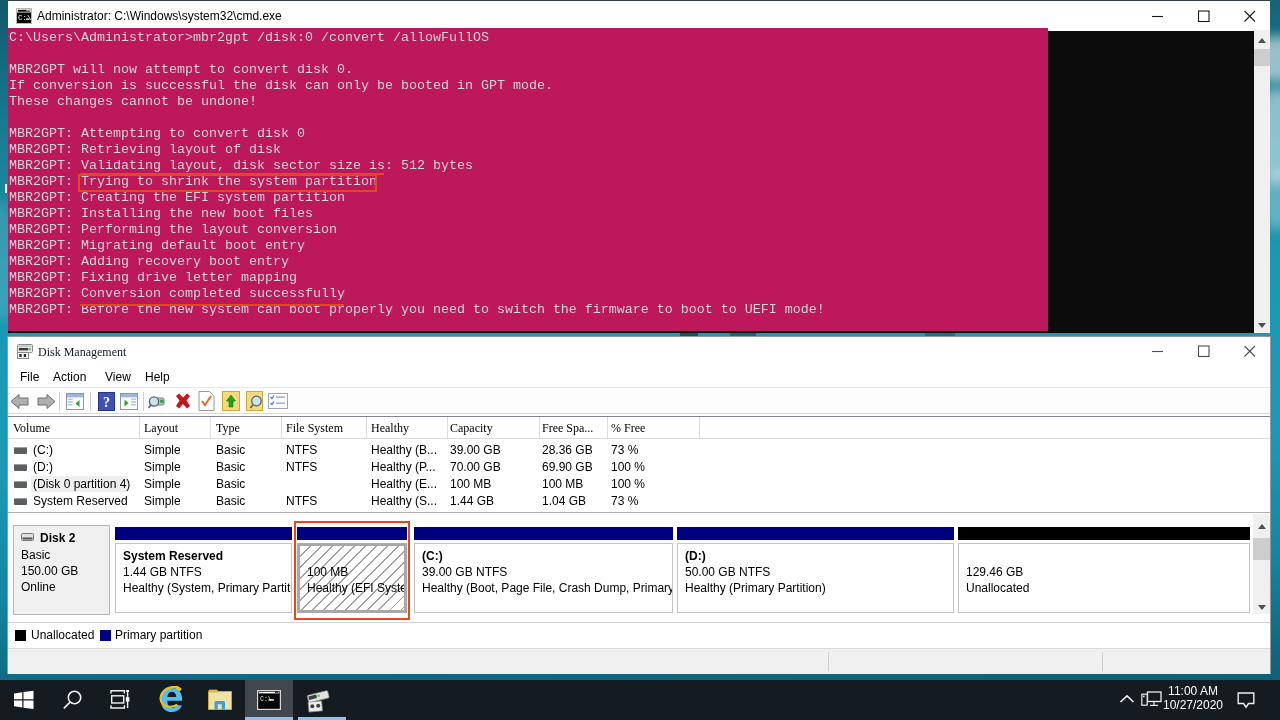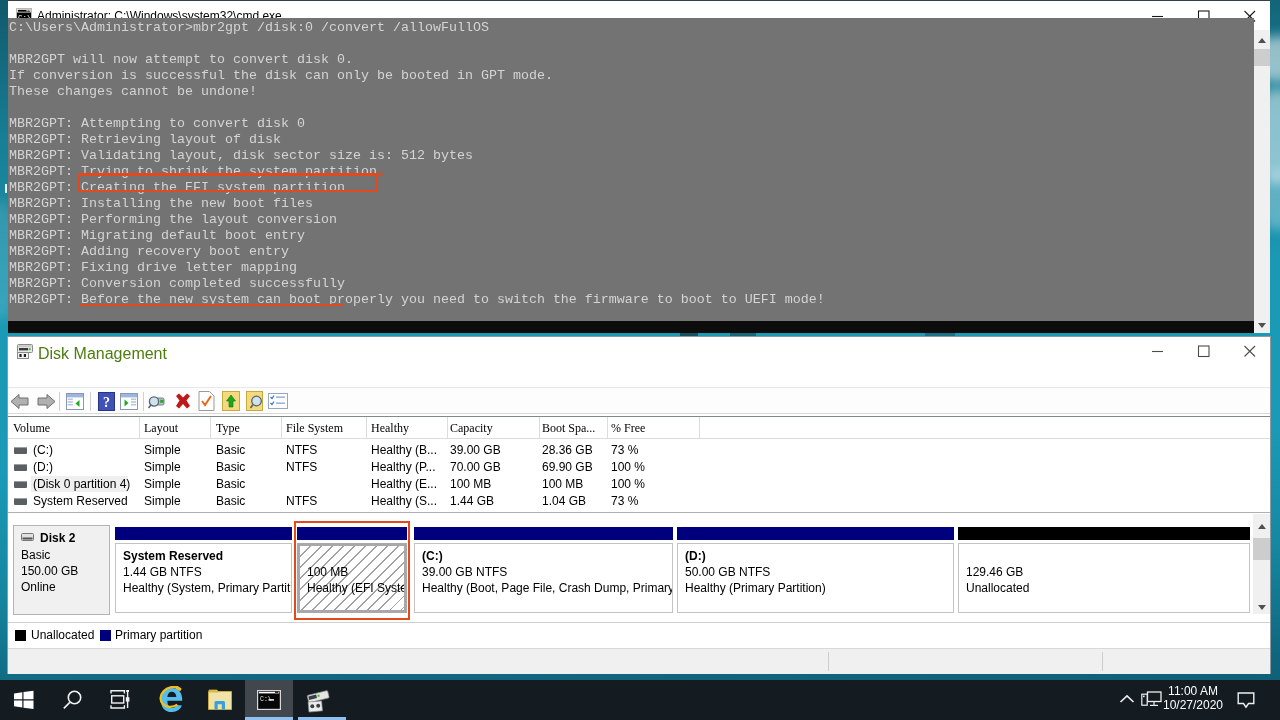--- a/index.html
+++ b/index.html
@@ -7,34 +7,34 @@
     font-family:"Liberation Sans",sans-serif;}
   .abs{position:absolute;}
   
   #desk{position:absolute;left:0;top:0;width:1280px;height:720px;
     background:linear-gradient(178deg,#11596b 0%,#177e95 18%,#1b99b4 40%,#1a9ab6 62%,#15869f 78%,#10647c 92%,#0d5a70 100%);}
   .cloud{position:absolute;border-radius:50%;filter:blur(6px);background:rgba(255,255,255,.35);}
   
   #cmd{position:absolute;left:8px;top:0;width:1262px;height:333px;background:#0c0c0c;}
   #cmdbar{position:absolute;left:0;top:0;width:1262px;height:30px;background:#ffffff;border-top:1px solid #333f4a;}
   #cmdtitle{position:absolute;left:29px;top:8px;font-size:12px;color:#000;}
-  #term{position:absolute;left:0;top:18px;width:1246px;height:303px;background:#737373;overflow:hidden;}
+  #term{position:absolute;left:0;top:28px;width:1040px;height:303px;background:#be185d;overflow:hidden;}
   #term pre{margin:0;padding:2px 0 0 1px;font-family:"Liberation Mono",monospace;
     font-size:13.333px;line-height:16px;color:#d4d4d4;}
   .sb{position:absolute;background:#f0f0f0;}
   .sbthumb{position:absolute;background:#cdcdcd;}
   .tri{position:absolute;width:0;height:0;border-left:4px solid transparent;border-right:4px solid transparent;}
   .tri.up{border-bottom:5px solid #505050;}
   .tri.down{border-top:5px solid #505050;}
   .ann{position:absolute;border:2px solid #e2491c;}
   .annl{position:absolute;background:#e2491c;height:2px;}
   
   #dm{position:absolute;left:7px;top:336px;width:1264px;height:338px;background:#ffffff;
     border:1px solid #8e9aa3;box-sizing:border-box;}
-  #dmtitle{position:absolute;left:30px;top:8px;font-size:16px;color:#4d7c0f;}
+  #dmtitle{position:absolute;left:30px;top:8px;font-size:12px;color:#0f172a;font-family:Liberation Serif, serif;}
   #dmmenu{position:absolute;left:0;top:28px;width:100%;height:22px;font-size:12px;color:#000;}
   #dmmenu span{position:absolute;top:5px;}
   #dmtools{position:absolute;left:0;top:50px;width:100%;height:27px;background:#fdfdfd;border-top:1px solid #e8e8e8;border-bottom:1px solid #d8d8d8;box-sizing:border-box;}
   .tsep{position:absolute;top:4px;width:1px;height:19px;background:#d0d0d0;}
   
   #tbl{position:absolute;left:0;top:79px;width:1262px;height:94px;border-top:1px solid #828790;background:#fff;}
   #thead{position:absolute;left:0;top:0;width:100%;height:22px;background:#fff;font-family:Liberation Serif, serif;}
   #thead span{position:absolute;top:4px;font-size:12px;color:#000;}
   .hsep{position:absolute;top:0;width:1px;height:22px;background:#dcdcdc;}
   .trow{position:absolute;left:0;width:100%;height:17px;font-size:12px;color:#000;}
@@ -138,20 +138,26 @@
     </svg>
     <span id="dmtitle">Disk Management</span>
     <svg class="abs" style="left:1138px;top:0" width="124" height="28" viewBox="0 0 124 28">
       <g stroke="#4c4c4c" stroke-width="1.1" fill="none">
         <line x1="6" y1="14.5" x2="17" y2="14.5"></line>
         <rect x="52.5" y="9" width="10.5" height="10.5"></rect>
         <line x1="98.5" y1="9" x2="109" y2="19.5"></line>
         <line x1="98.5" y1="19.5" x2="109" y2="9"></line>
       </g>
     </svg>
+    <div id="dmmenu">
+      <span style="left:12px">File</span>
+      <span style="left:45px">Action</span>
+      <span style="left:97px">View</span>
+      <span style="left:137px">Help</span>
+    </div>
     <div id="dmtools">
 
       <svg class="abs" style="left:1px;top:3px" width="21" height="21" viewBox="0 0 21 21">
         <path d="M2 10.5 L10 3.5 L10 7 L19 7 L19 14 L10 14 L10 17.5 Z" fill="#b0b0b0" stroke="#6e6e6e"></path>
       </svg>
       <svg class="abs" style="left:28px;top:3px" width="21" height="21" viewBox="0 0 21 21">
         <path d="M19 10.5 L11 3.5 L11 7 L2 7 L2 14 L11 14 L11 17.5 Z" fill="#b0b0b0" stroke="#6e6e6e"></path>
       </svg>
       <div class="tsep" style="left:51px"></div>
 
@@ -216,21 +222,21 @@
       </svg>
     </div>
     <div id="tbl">
       <div id="thead">
         <span style="left:5px">Volume</span>
         <span style="left:136px">Layout</span>
         <span style="left:208px">Type</span>
         <span style="left:278px">File System</span>
         <span style="left:363px">Healthy</span>
         <span style="left:442px">Capacity</span>
-        <span style="left:534px">Boot Spa...</span>
+        <span style="left:534px">Free Spa...</span>
         <span style="left:603px">% Free</span>
         <div class="hsep" style="left:131px"></div>
         <div class="hsep" style="left:202px"></div>
         <div class="hsep" style="left:273px"></div>
         <div class="hsep" style="left:358px"></div>
         <div class="hsep" style="left:439px"></div>
         <div class="hsep" style="left:531px"></div>
         <div class="hsep" style="left:599px"></div>
         <div class="hsep" style="left:691px"></div>
         <div style="position:absolute;left:0;top:21px;width:100%;height:1px;background:#dcdcdc"></div>

